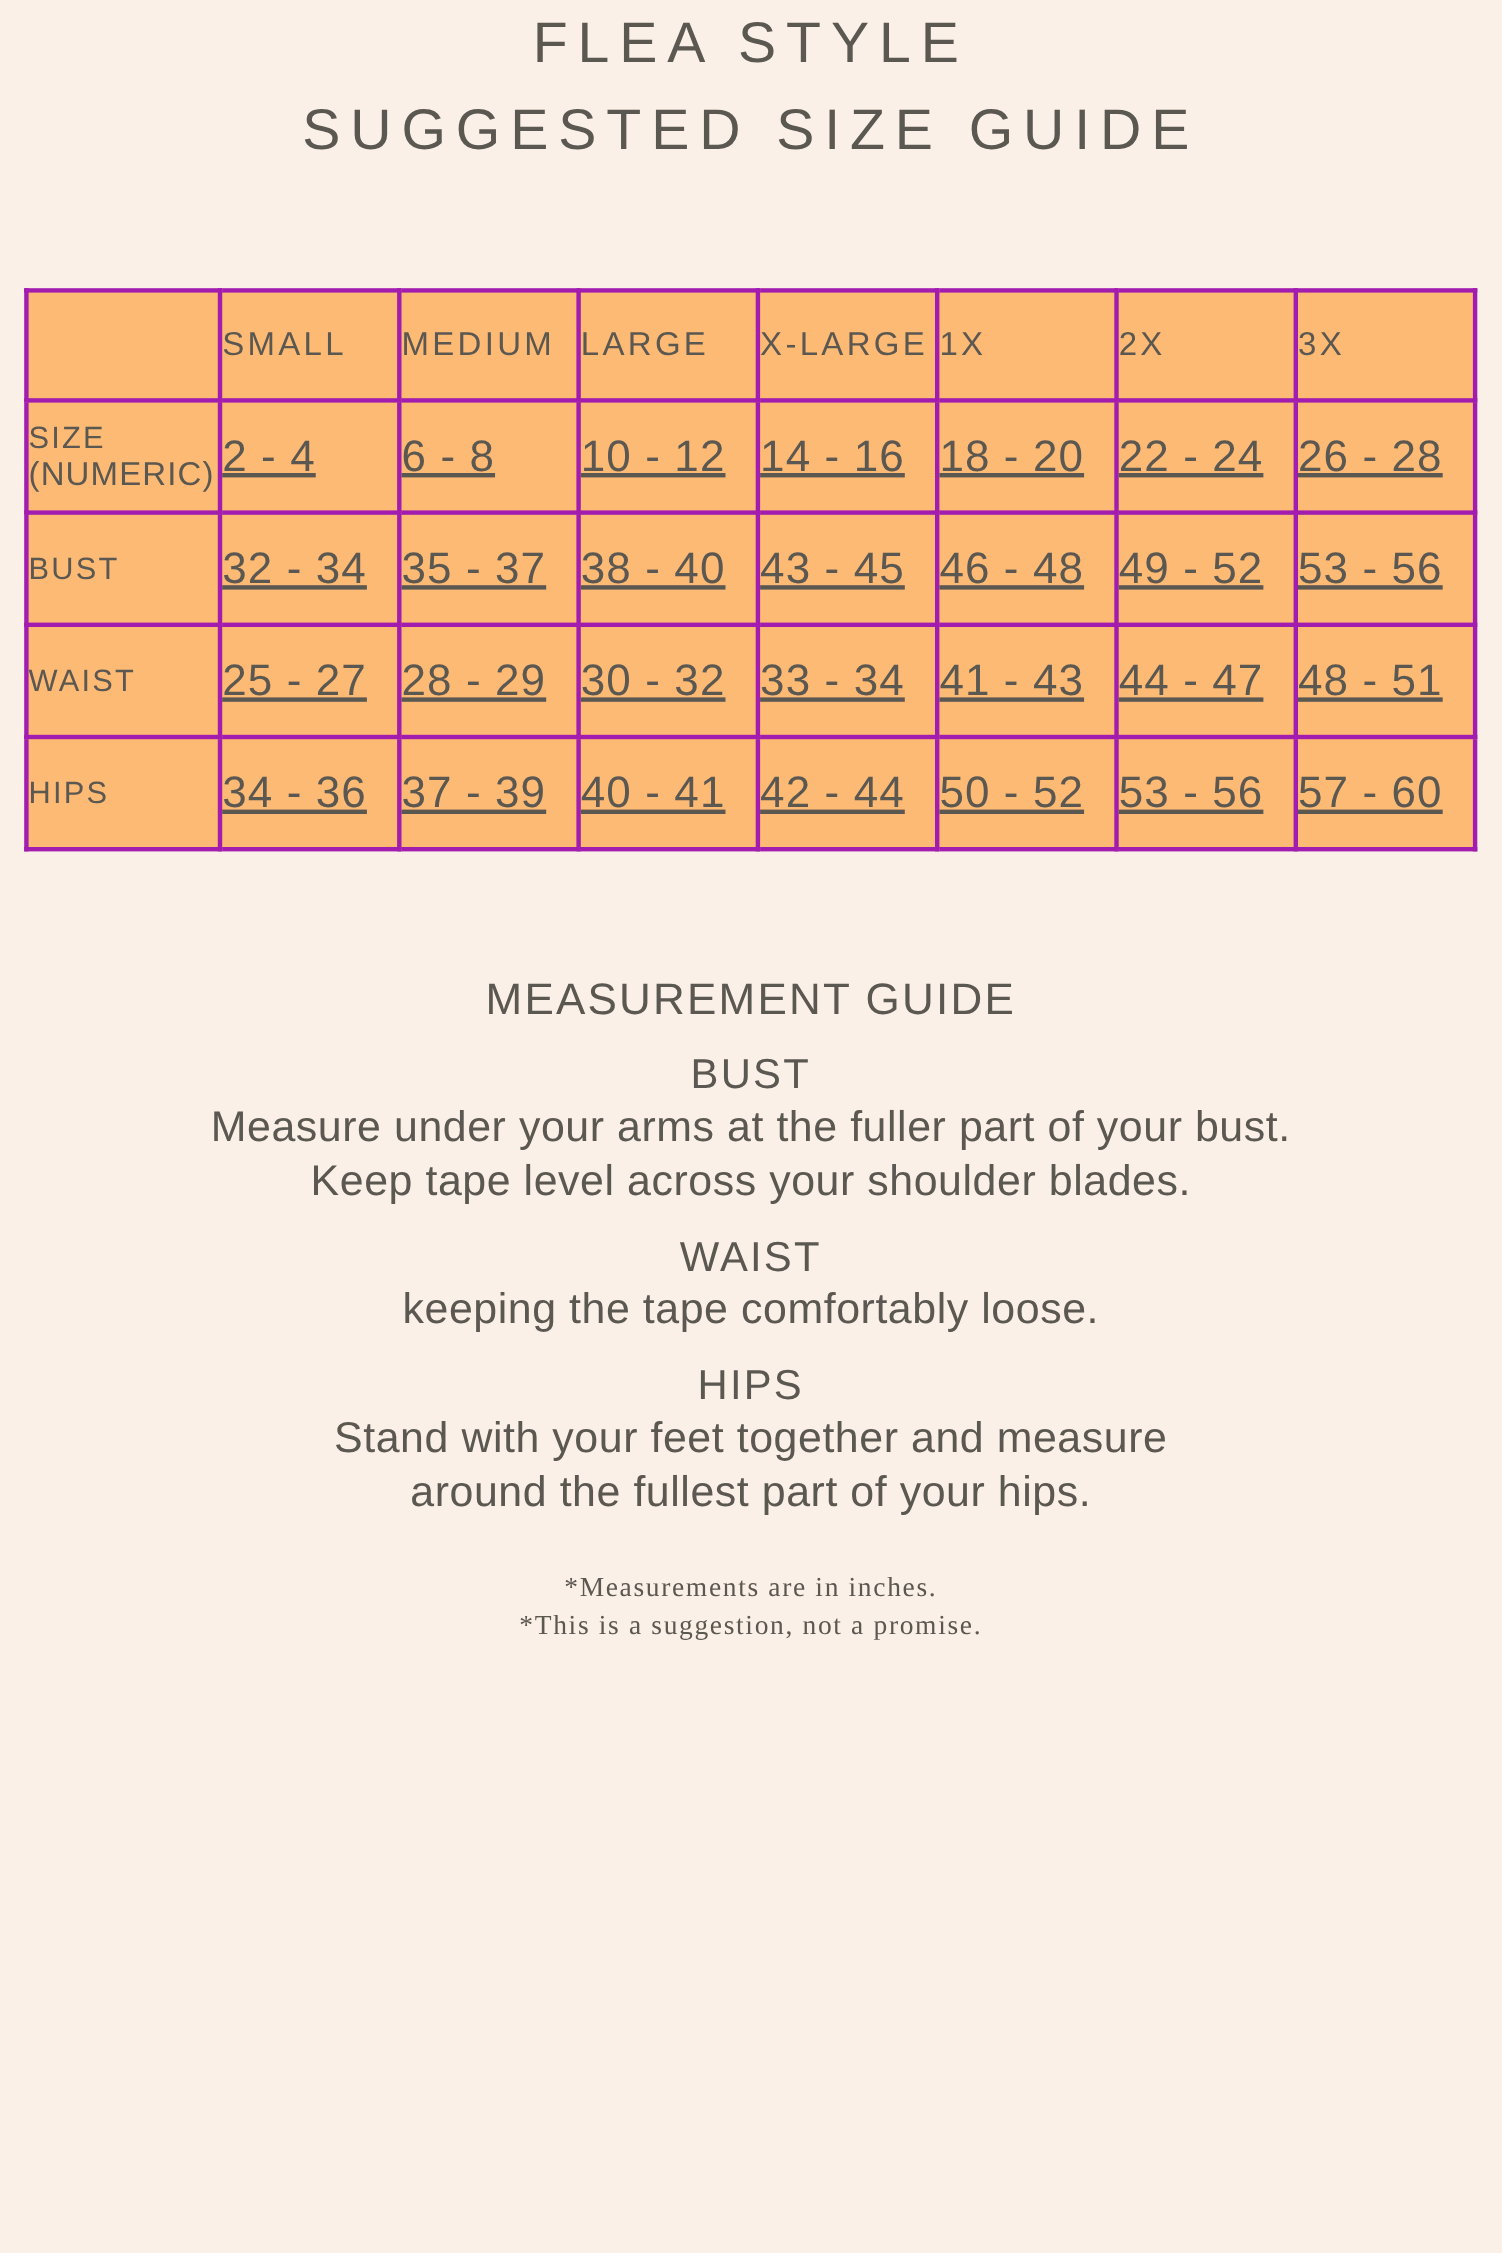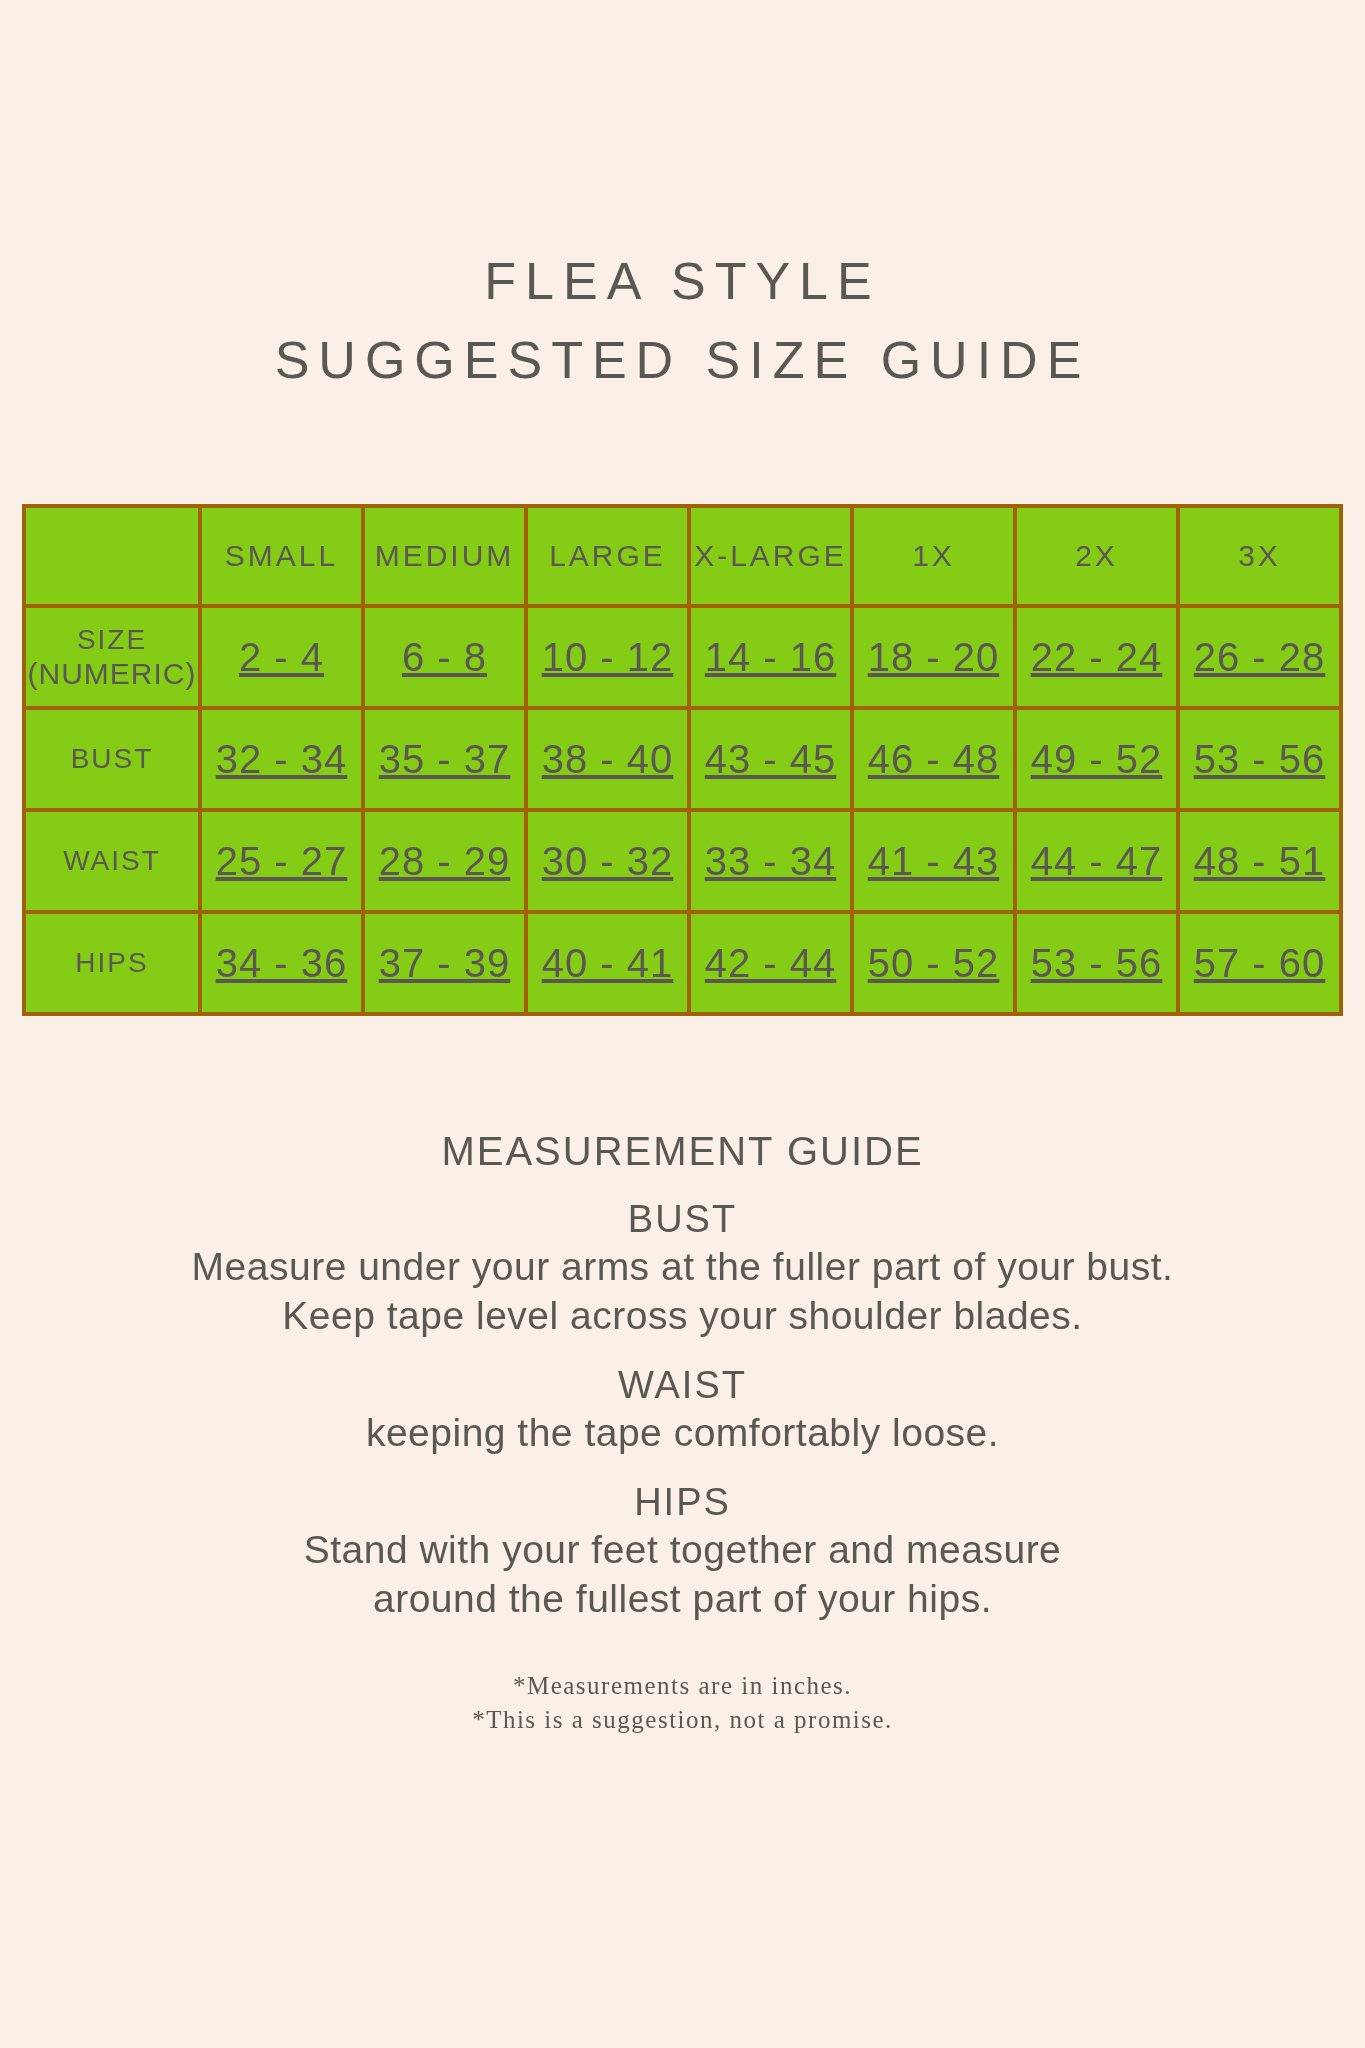--- a/index.html
+++ b/index.html
@@ -15,41 +15,40 @@
     -webkit-font-smoothing: antialiased;
   }
   .page {
     position: relative;
     width: 1365px;
     height: 2048px;
     overflow: hidden;
   }
   
   .title-block {
-    padding-top: 242px;
     text-align: center;
     font-size: 52px;
     font-weight: 400;
     letter-spacing: 9px;
     line-height: 79px;
     color: #5b5751;
   }
   
   table.size-table {
     border-collapse: collapse;
     margin: 104px auto 0 auto;
     table-layout: fixed;
   }
   table.size-table th,
   table.size-table td {
-    border: 4px solid #a16207;
-    text-align: center;
+    border: 4px solid #a21caf;
+    text-align: left;
     vertical-align: middle;
     padding: 0;
-    background: #84cc16;
+    background: #fdba74;
   }
   col.c-label  { width: 176px; }
   col.c-size   { width: 163px; }
   tr.header-row    { height: 100px; }
   tr.data-row      { height: 102px; }
   th.col-header {
     font-weight: 400;
     font-size: 30px;
     letter-spacing: 3px;
     color: #5b5751;

